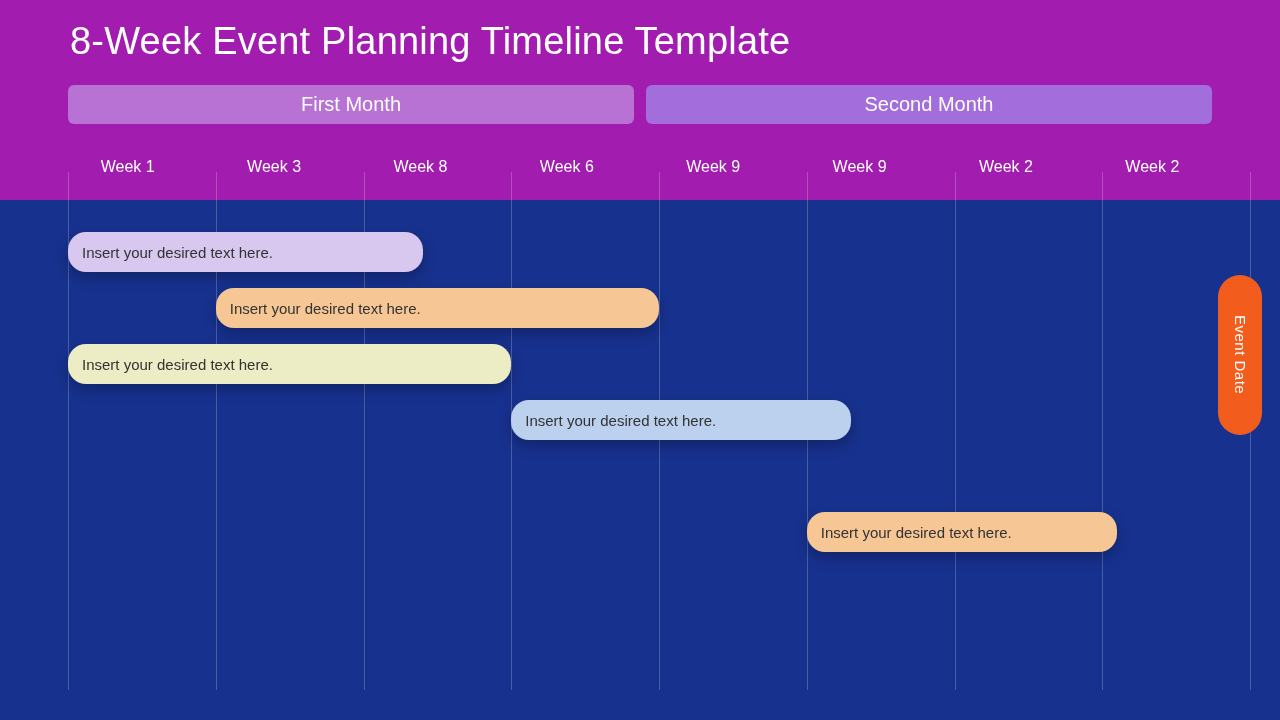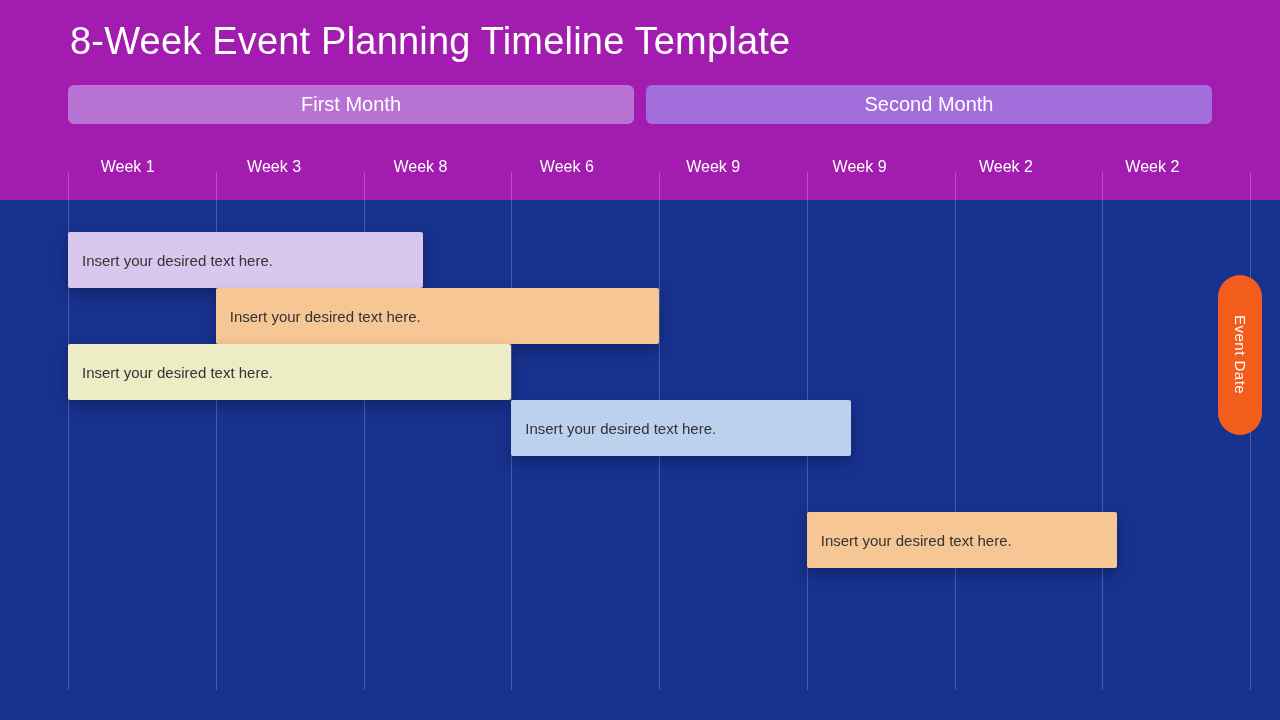--- a/index.html
+++ b/index.html
@@ -64,22 +64,22 @@
     background: rgba(255,255,255,0.22);
   }
 
   
   .tasks {
     position: absolute;
     left: 68px; right: 30px; top: 200px; bottom: 30px;
   }
   .task {
     position: absolute;
-    height: 56px;
-    border-radius: 2px;
+    height: 40px;
+    border-radius: 18px;
     display: flex;
     align-items: center;
     padding-left: 14px;
     color: #333;
     font-size: 15px;
     box-shadow: 0 6px 14px rgba(0,0,0,0.25);
   }
   .t1 { background: #d8c8f0; }
   .t2 { background: #f6c795; }
   .t3 { background: #ecedc5; }

